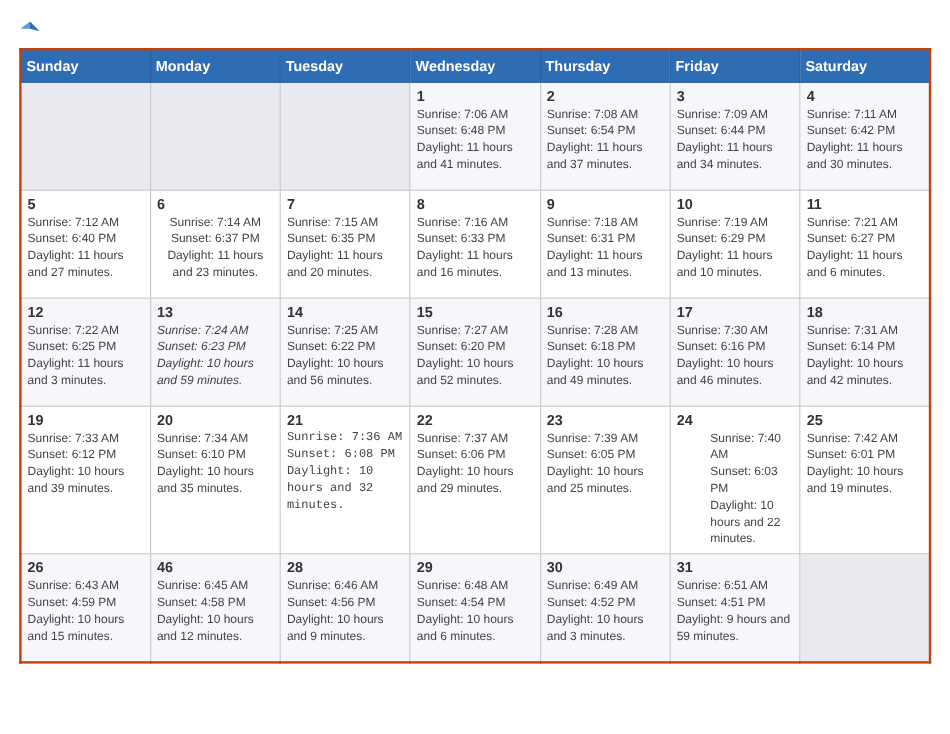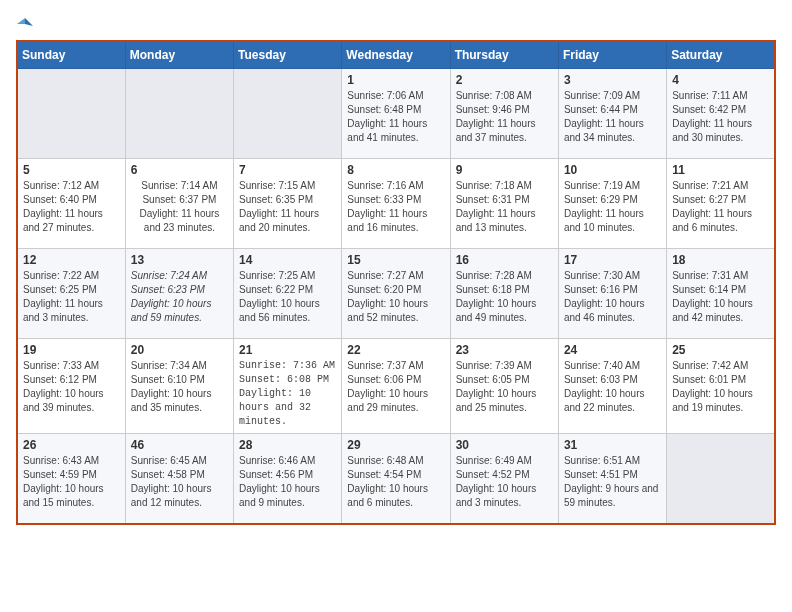--- a/index.html
+++ b/index.html
@@ -120,21 +120,21 @@
         <td class="empty-cell"></td>
         <td>
           <span class="day-num">1</span>
           <div class="cell-content" style="white-space: pre-line;">Sunrise: 7:06 AM
 Sunset: 6:48 PM
 Daylight: 11 hours and 41 minutes.</div>
         </td>
         <td>
           <span class="day-num">2</span>
           <div class="cell-content" style="white-space: pre-line;">Sunrise: 7:08 AM
-Sunset: 9:46 PM
+Sunset: 6:54 PM
 Daylight: 11 hours and 37 minutes.</div>
         </td>
         <td>
           <span class="day-num">3</span>
           <div class="cell-content" style="white-space: pre-line;">Sunrise: 7:09 AM
 Sunset: 6:44 PM
 Daylight: 11 hours and 34 minutes.</div>
         </td>
         <td>
           <span class="day-num">4</span>
@@ -257,21 +257,21 @@
 Daylight: 10 hours and 29 minutes.</div>
         </td>
         <td>
           <span class="day-num">23</span>
           <div class="cell-content" style="white-space: pre-line;">Sunrise: 7:39 AM
 Sunset: 6:05 PM
 Daylight: 10 hours and 25 minutes.</div>
         </td>
         <td>
           <span class="day-num">24</span>
-          <div class="cell-content" style="white-space: pre-line;">Sunrise: 7:40 AM
+          <div class="cell-content" style="white-space: pre-line; margin-left: 28px;">Sunrise: 7:40 AM
 Sunset: 6:03 PM
 Daylight: 10 hours and 22 minutes.</div>
         </td>
         <td>
           <span class="day-num">25</span>
           <div class="cell-content" style="white-space: pre-line;">Sunrise: 7:42 AM
 Sunset: 6:01 PM
 Daylight: 10 hours and 19 minutes.</div>
         </td>
       </tr>

